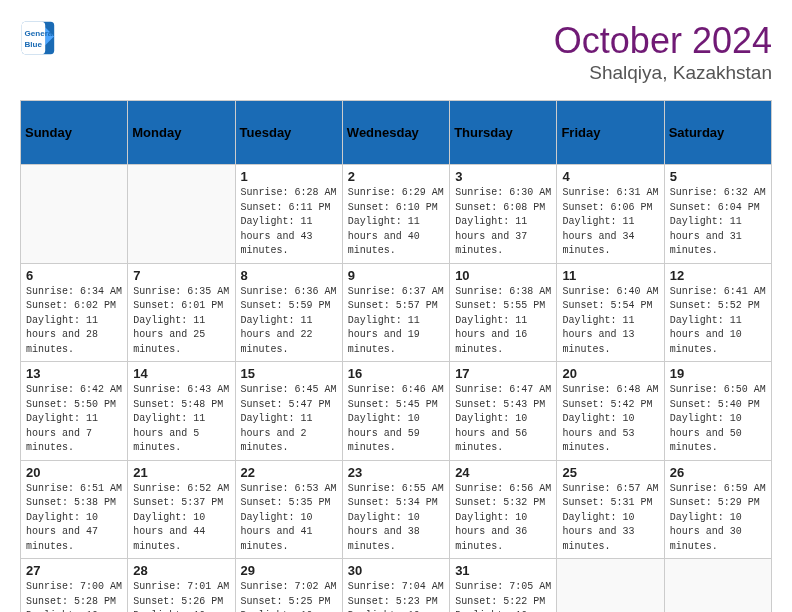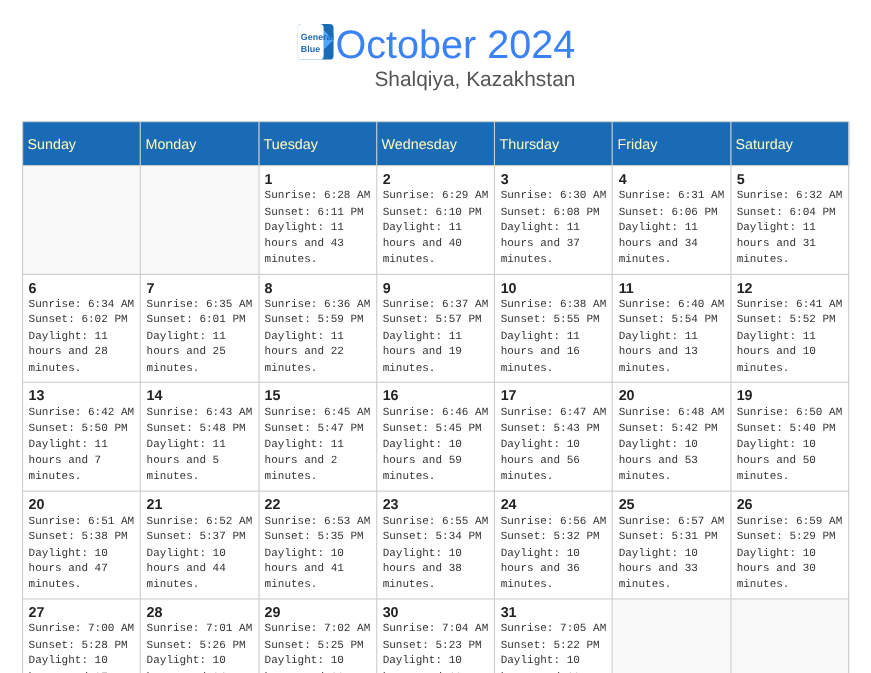--- a/index.html
+++ b/index.html
@@ -5,56 +5,56 @@
     * { box-sizing: border-box; margin: 0; padding: 0; }
     body {
       font-family: Arial, sans-serif;
       background: #fff;
       width: 792px;
       min-height: 612px;
       padding: 20px;
     }
     .header {
       display: flex;
-      justify-content: center;
+      justify-content: space-between;
       align-items: flex-start;
-      margin-bottom: 26px;
+      margin-bottom: 16px;
     }
     .logo {
       display: flex;
       align-items: center;
       gap: 6px;
     }
     .logo-icon {
       width: 36px;
       height: 36px;
     }
     .title-block {
       text-align: right;
     }
     .month-title {
       font-size: 36px;
       font-weight: 300;
-      color: #3b82f6;
+      color: #701a75;
     }
     .subtitle {
       font-size: 19px;
       color: #555;
     }
     table {
       width: 100%;
       border-collapse: collapse;
       table-layout: fixed;
     }
     th {
       background-color: #1a6bb5;
-      color: #fef9c3;
+      color: #000000;
       font-size: 13px;
-      font-weight: normal;
-      padding: 12px 4px;
+      font-weight: bold;
+      padding: 24px 4px;
       text-align: left;
       border: 1px solid #ccc;
     }
     td {
       border: 1px solid #ccc;
       vertical-align: top;
       padding: 4px 5px;
       font-size: 10.5px;
       color: #333;
       height: 90px;

